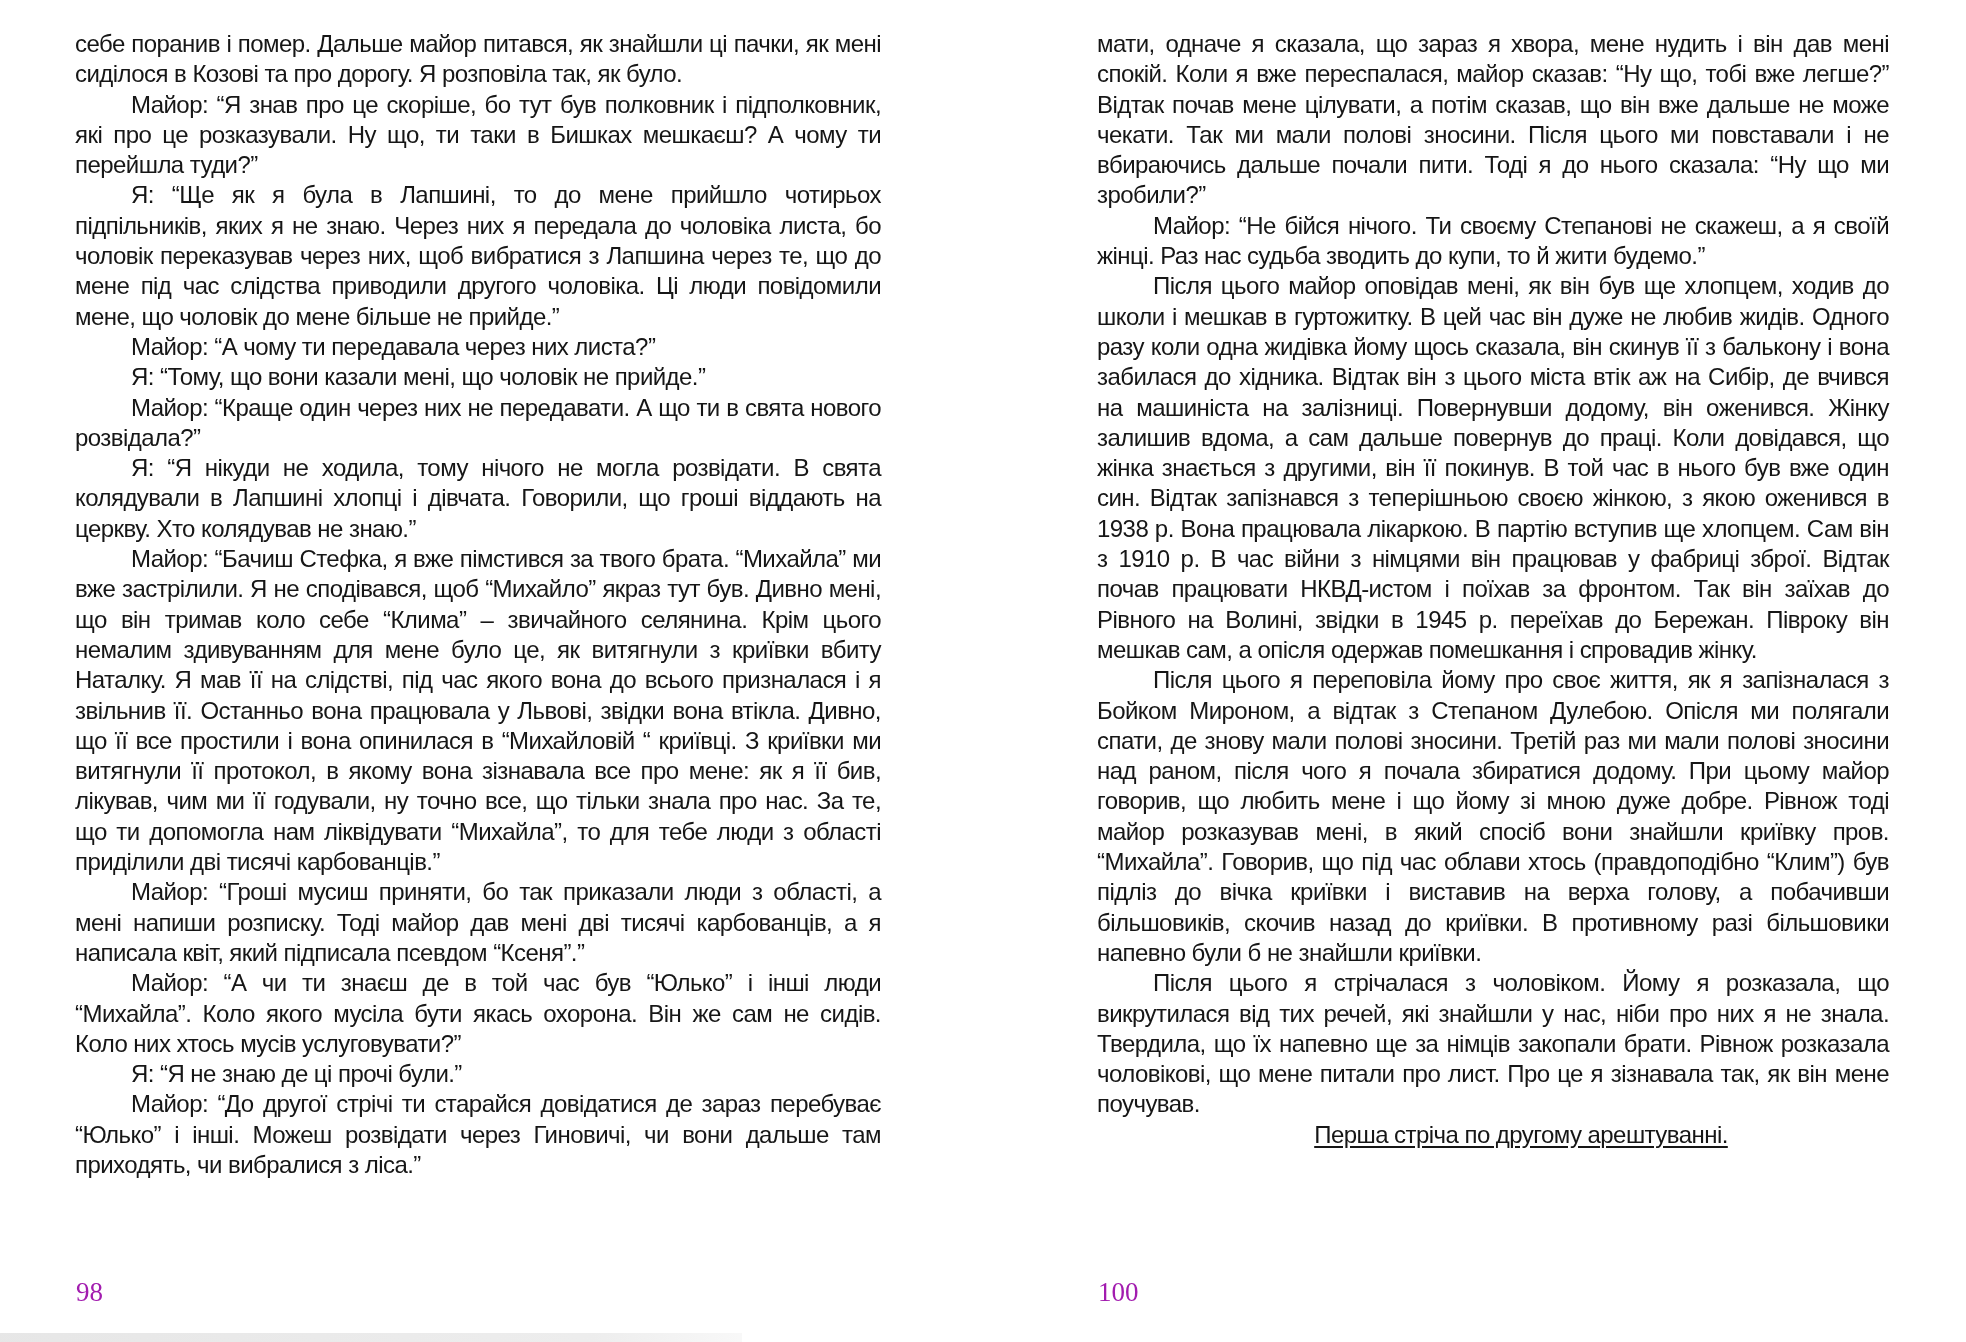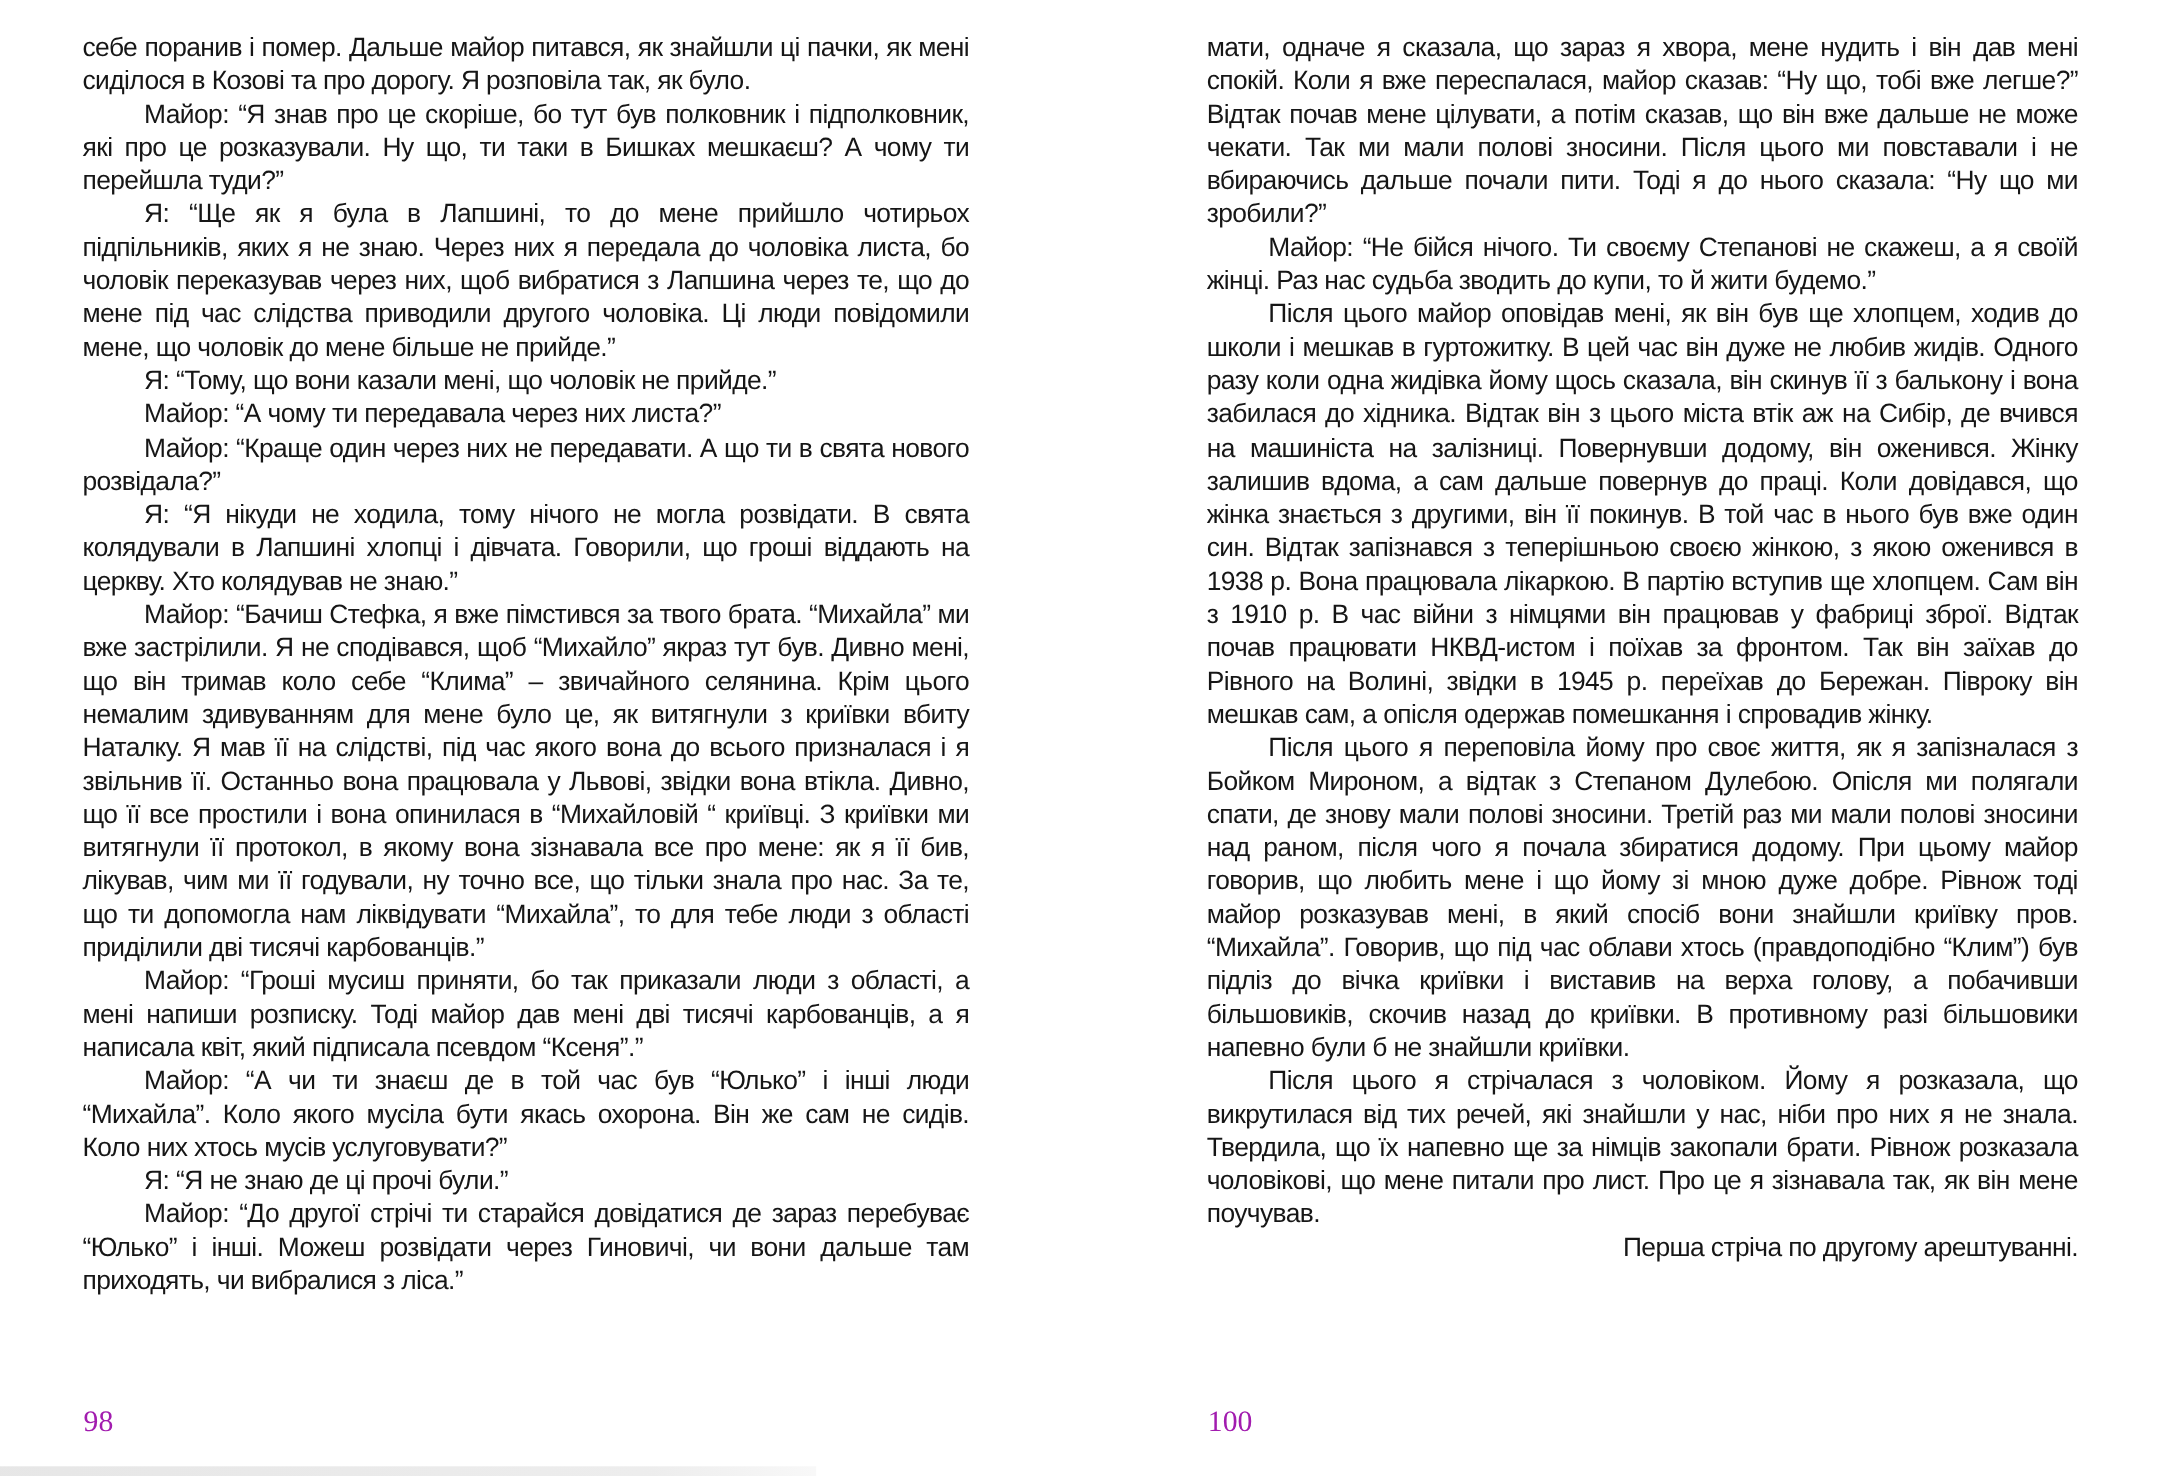--- a/index.html
+++ b/index.html
@@ -27,22 +27,23 @@
     font-size: 24px;
     line-height: 30.3px;
     letter-spacing: -0.55px;
     color: #161616;
     text-align: justify;
     hyphens: manual;
     -webkit-hyphens: manual;
   }
   .page p.ind { text-indent: 56px; }
   .page p.heading-underline {
+    text-decoration: underline;
     text-underline-offset: 3px;
-    text-align: right;
+    text-align: center;
   }
   .page-number {
     position: absolute;
     left: 1px;
     top: 1248px;
     font-family: "Liberation Serif", "DejaVu Serif", serif;
     font-size: 27px;
     color: #a21caf;
     letter-spacing: 0;
   }
@@ -57,22 +58,22 @@
     opacity: 0.85;
   }
 </style>
 </head>
 <body>
 
 <div class="page page-left">
   <p>себе поранив і помер. Дальше майор питався, як знайшли ці пачки, як мені сиділося в Козові та про дорогу. Я розповіла так, як було.</p>
   <p class="ind">Майор: “Я знав про це скоріше, бо тут був полковник і підпол­ковник, які про це розказували. Ну що, ти таки в Бишках мешкаєш? А чому ти перейшла туди?”</p>
   <p class="ind">Я: “Ще як я була в Лапшині, то до мене прийшло чотирьох підпільників, яких я не знаю. Через них я передала до чоловіка листа, бо чоловік переказував через них, щоб вибратися з Лапшина через те, що до мене під час слідства приводили другого чоловіка. Ці люди повідомили мене, що чоловік до мене більше не прийде.”</p>
+  <p class="ind">Майор: “А чому ти передавала через них листа?”</p>
   <p class="ind">Я: “Тому, що вони казали мені, що чоловік не прийде.”</p>
-  <p class="ind">Майор: “А чому ти передавала через них листа?”</p>
   <p class="ind">Майор: “Краще один через них не передавати. А що ти в свята нового розвідала?”</p>
   <p class="ind">Я: “Я нікуди не ходила, тому нічого не могла розвідати. В свята колядували в Лапшині хлопці і дівчата. Говорили, що гроші віддають на церкву. Хто колядував не знаю.”</p>
   <p class="ind">Майор: “Бачиш Стефка, я вже пімстився за твого брата. “Михайла” ми вже застрілили. Я не сподівався, щоб “Михайло” якраз тут був. Дивно мені, що він тримав коло себе “Клима” – звичайного селянина. Крім цього немалим здивуванням для мене було це, як витягнули з криївки вбиту Наталку. Я мав її на слідстві, під час якого вона до всього призналася і я звільнив її. Останньо вона працювала у Львові, звідки вона втікла. Дивно, що її все простили і вона опинилася в “Михайловій “ криївці. З криївки ми витягнули її протокол, в якому вона зізнавала все про мене: як я її бив, лікував, чим ми її годували, ну точно все, що тільки знала про нас. За те, що ти допомогла нам ліквідувати “Михайла”, то для тебе люди з області приділили дві тисячі карбованців.”</p>
   <p class="ind">Майор: “Гроші мусиш приняти, бо так приказали люди з області, а мені напиши розписку. Тоді майор дав мені дві тисячі карбованців, а я написала квіт, який підписала псевдом “Ксеня”.”</p>
   <p class="ind">Майор: “А чи ти знаєш де в той час був “Юлько” і інші люди “Михайла”. Коло якого мусіла бути якась охорона. Він же сам не сидів. Коло них хтось мусів услуговувати?”</p>
   <p class="ind">Я: “Я не знаю де ці прочі були.”</p>
   <p class="ind">Майор: “До другої стрічі ти старайся довідатися де зараз перебуває “Юлько” і інші. Можеш розвідати через Гиновичі, чи вони дальше там приходять, чи вибралися з ліса.”</p>
   <div class="page-number">98</div>
 </div>
 

